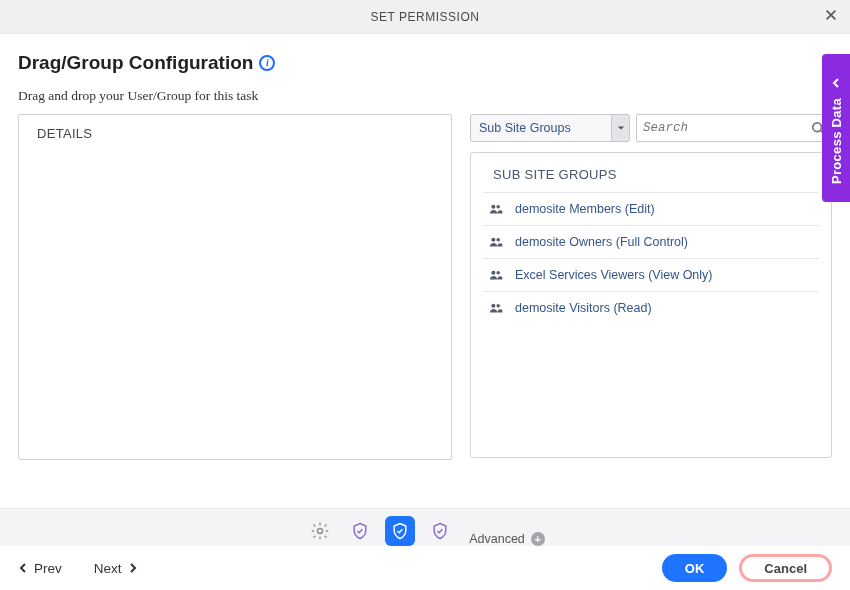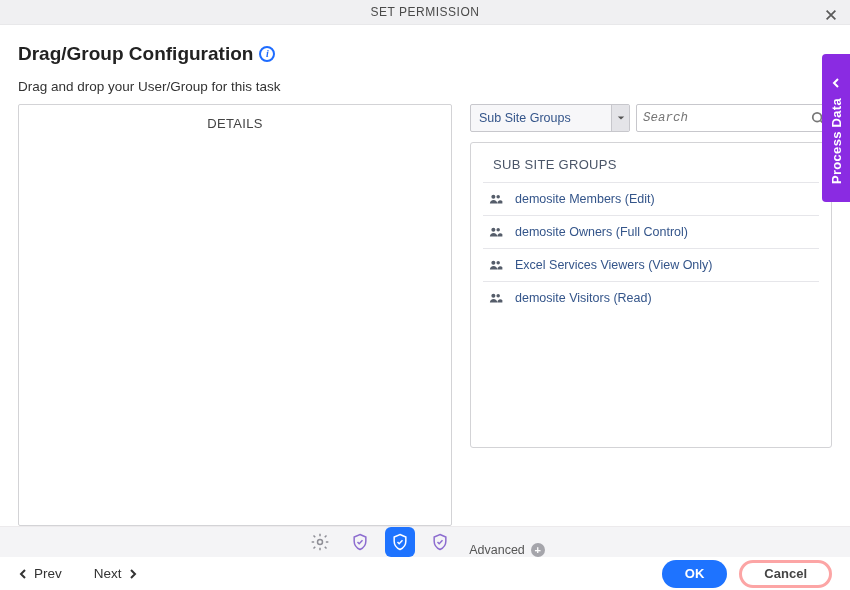--- a/index.html
+++ b/index.html
@@ -10,24 +10,24 @@
   .titlebar { height: 34px; background: #f0f0f2; border-bottom: 1px solid #e8e8ea; display: flex; align-items: center; justify-content: center; position: relative; }
   .titlebar-text { font-size: 12px; letter-spacing: 0.5px; color: #4a4a4a; font-weight: 500; }
   .close-x { position: absolute; right: 10px; top: 6px; width: 18px; height: 18px; color: #666; cursor: pointer; display:flex;align-items:center;justify-content:center;}
   .close-x svg { width: 14px; height: 14px; stroke: #5a5a5a; stroke-width: 2; }
 
   
   .content { flex: 1; padding: 18px 18px 0 18px; position: relative; }
   .heading-row { display: flex; align-items: center; gap: 6px; }
   .heading { font-size: 19px; font-weight: 700; color: #222; }
   .info-icon { width: 16px; height: 16px; border: 2px solid #1e6cff; border-radius: 50%; display: inline-flex; align-items: center; justify-content: center; color: #1e6cff; font-size: 10px; font-weight: 700; line-height:1; font-style: italic; font-family: Georgia, serif;}
-  .subheading { margin-top: 14px; font-size: 13.5px; color: #333; }
+  .subheading { margin-top: 14px; font-size: 13.5px; color: #333; font-family: Liberation Serif, serif; }
 
   .two-col { display: flex; gap: 18px; margin-top: 10px; align-items: flex-start; }
-  .left-panel { width: 438px; height: 422px; border: 1px solid #d3d3d6; border-radius: 2px; text-align: center; }
+  .left-panel { width: 438px; height: 346px; border: 1px solid #d3d3d6; border-radius: 2px; }
   .left-panel-header { padding: 11px 18px; font-size: 13px; color: #444; letter-spacing: 0.3px; }
 
   .right-col { flex: 1; display: flex; flex-direction: column; }
   .filter-row { display: flex; gap: 6px; height: 28px; }
   .dropdown { width: 160px; border: 1px solid #c7c7cc; background: #f7f7f9; display: flex; align-items: center; justify-content: space-between; padding: 0 0 0 8px; font-size: 12.5px; color: #34558a; border-radius: 2px; cursor:pointer;}
   .dropdown-arrow { width: 18px; height: 100%; background: #e4e4e8; border-left: 1px solid #c7c7cc; display:flex;align-items:center;justify-content:center;}
   .dropdown-arrow svg{width:8px;height:8px;fill:#555;}
   .searchbox { flex: 1; border: 1px solid #c7c7cc; border-radius: 2px; display: flex; align-items: center; padding: 0 6px; }
   .searchbox input { border: none; outline: none; flex: 1; font-size: 12.5px; font-style: italic; color: #777; background: transparent; font-family: Liberation Mono, monospace; }
   .searchbox svg { width: 14px; height: 14px; stroke: #777; fill: none; stroke-width: 2; }

